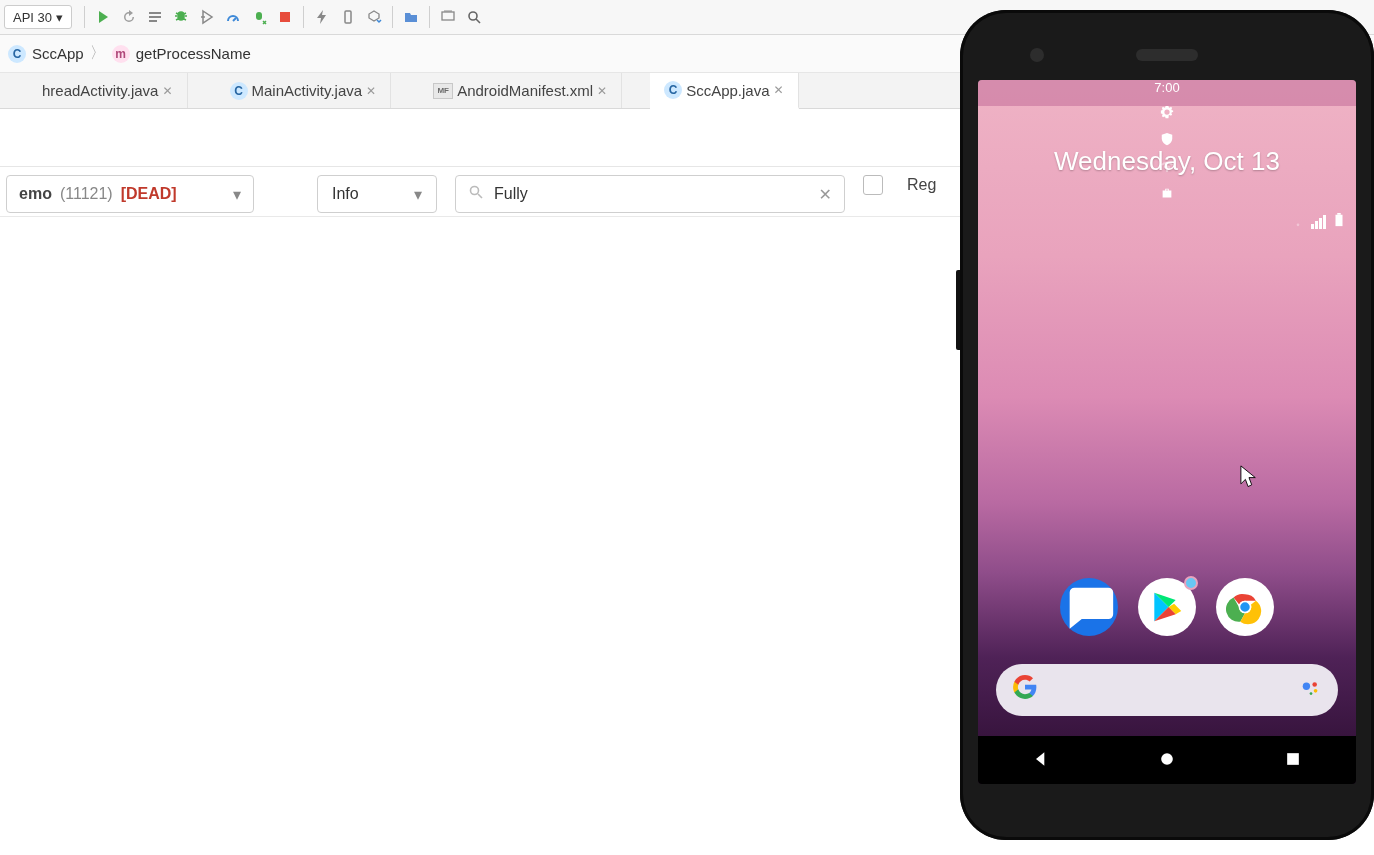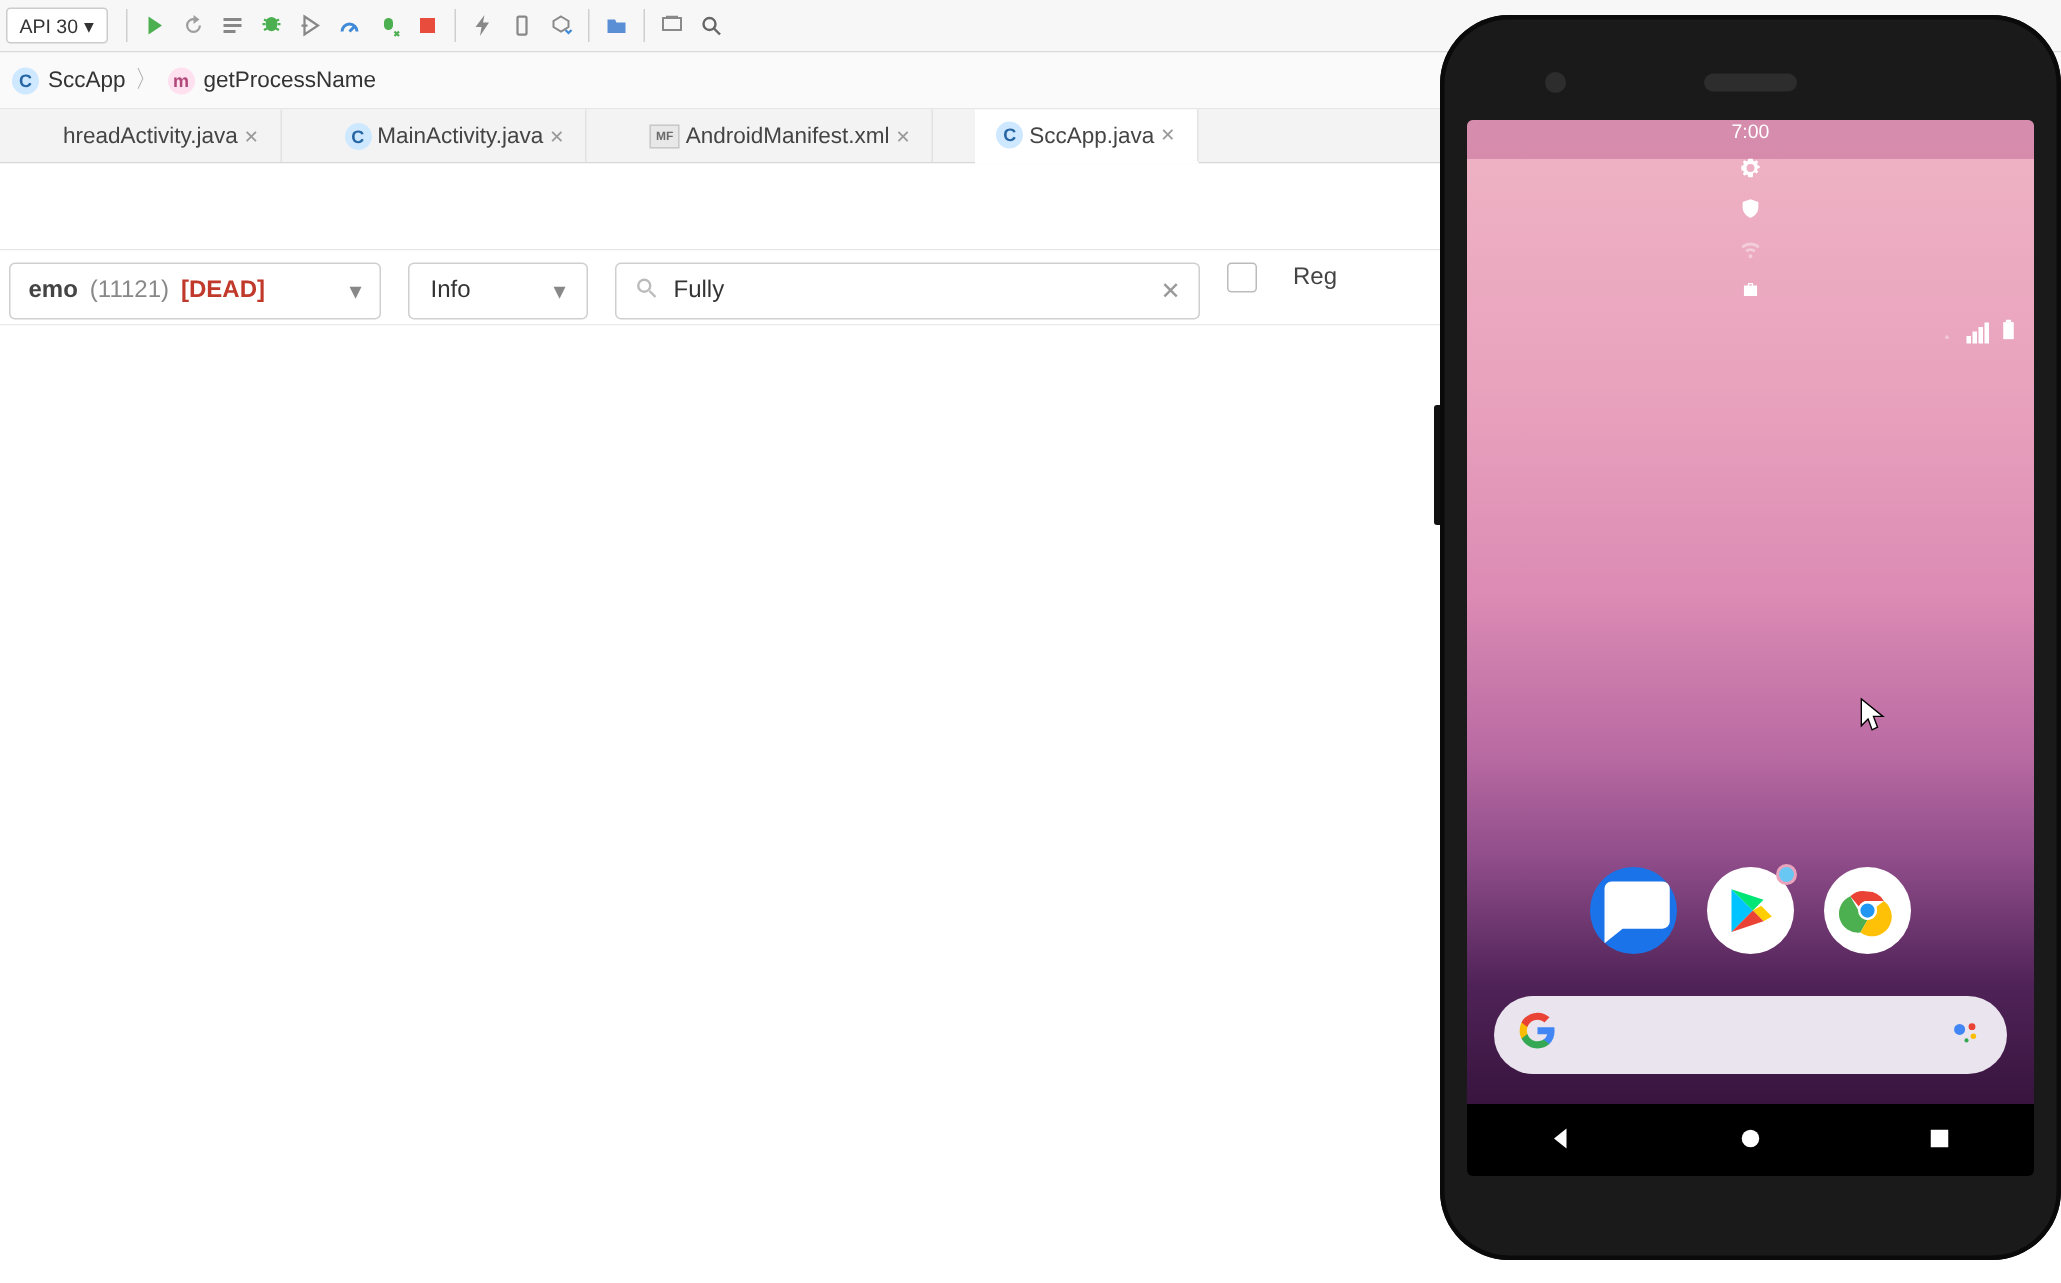--- a/index.html
+++ b/index.html
@@ -127,21 +127,21 @@
   }
   .process-select .pname { font-weight:600; color:#444; }
   .process-select .pid { color:#888; }
   .process-select .dead { color:#c0392b; font-weight:600; }
   .process-select .chev { margin-left:auto; color:#888; }
 
   .level-select {
     border:1px solid #cfcfcf; border-radius:4px;
     height:38px; padding:0 14px;
     display:flex; align-items:center; gap:14px;
-    min-width:120px; font-size:16px;
+    min-width:120px; font-size:16px;margin-left:45px;
   }
   .level-select .chev { margin-left:auto; color:#888; }
 
   .search-box {
     border:1px solid #cfcfcf; border-radius:4px;
     height:38px; padding:0 12px;
     display:flex; align-items:center; gap:10px;
     width: 390px; font-size:16px;
   }
   .search-box .search-ic { color:#999; }
@@ -442,20 +442,21 @@
           </span>
           <span>
             <svg viewBox="0 0 10 16">
                 <rect x="1" y="2" width="8" height="13" fill="#fff"></rect>
                 <rect x="3" y="0" width="4" height="2" fill="#fff"></rect>
               </svg>
           </span>
         </div>
       </div>
 
+      <div class="date-widget">Wednesday, Oct 13</div>
 
       <div style="flex:1"></div>
 
       <div class="dock">
         <div class="app-icon messages">
           <svg viewBox="0 0 24 24">
               <path fill="#fff" d="M4 4h16a2 2 0 0 1 2 2v9a2 2 0 0 1-2 2H9l-5 4V6a2 2 0 0 1 2-2zm3 5h10v1.5H7zm0 3h10v1.5H7zm0-6h10v1.5H7z"></path>
             </svg>
         </div>
         <div class="app-icon play">

